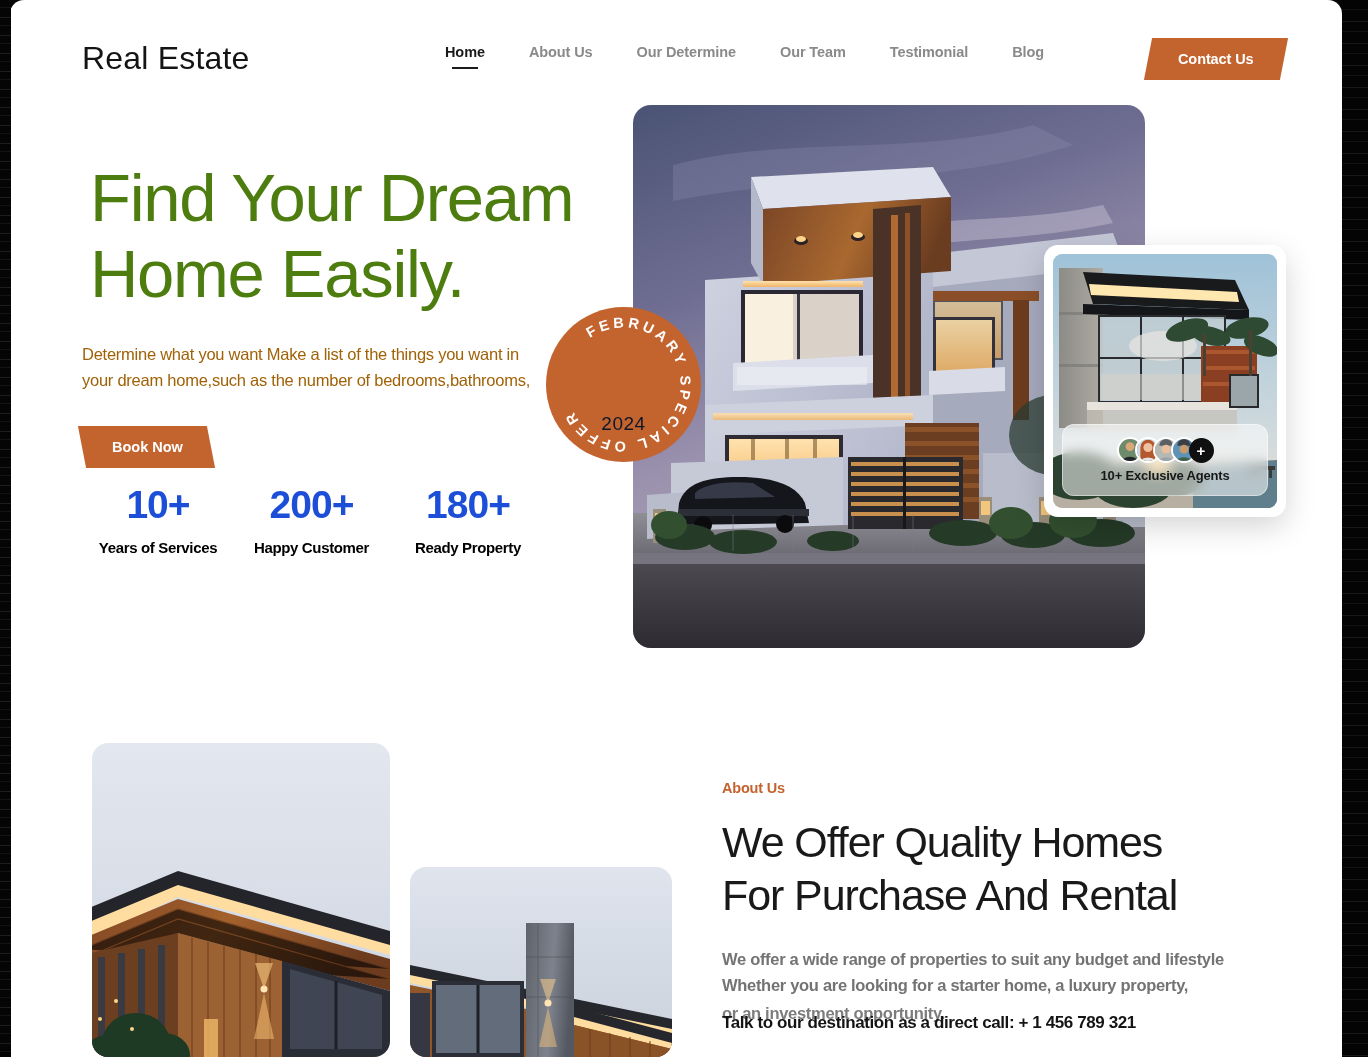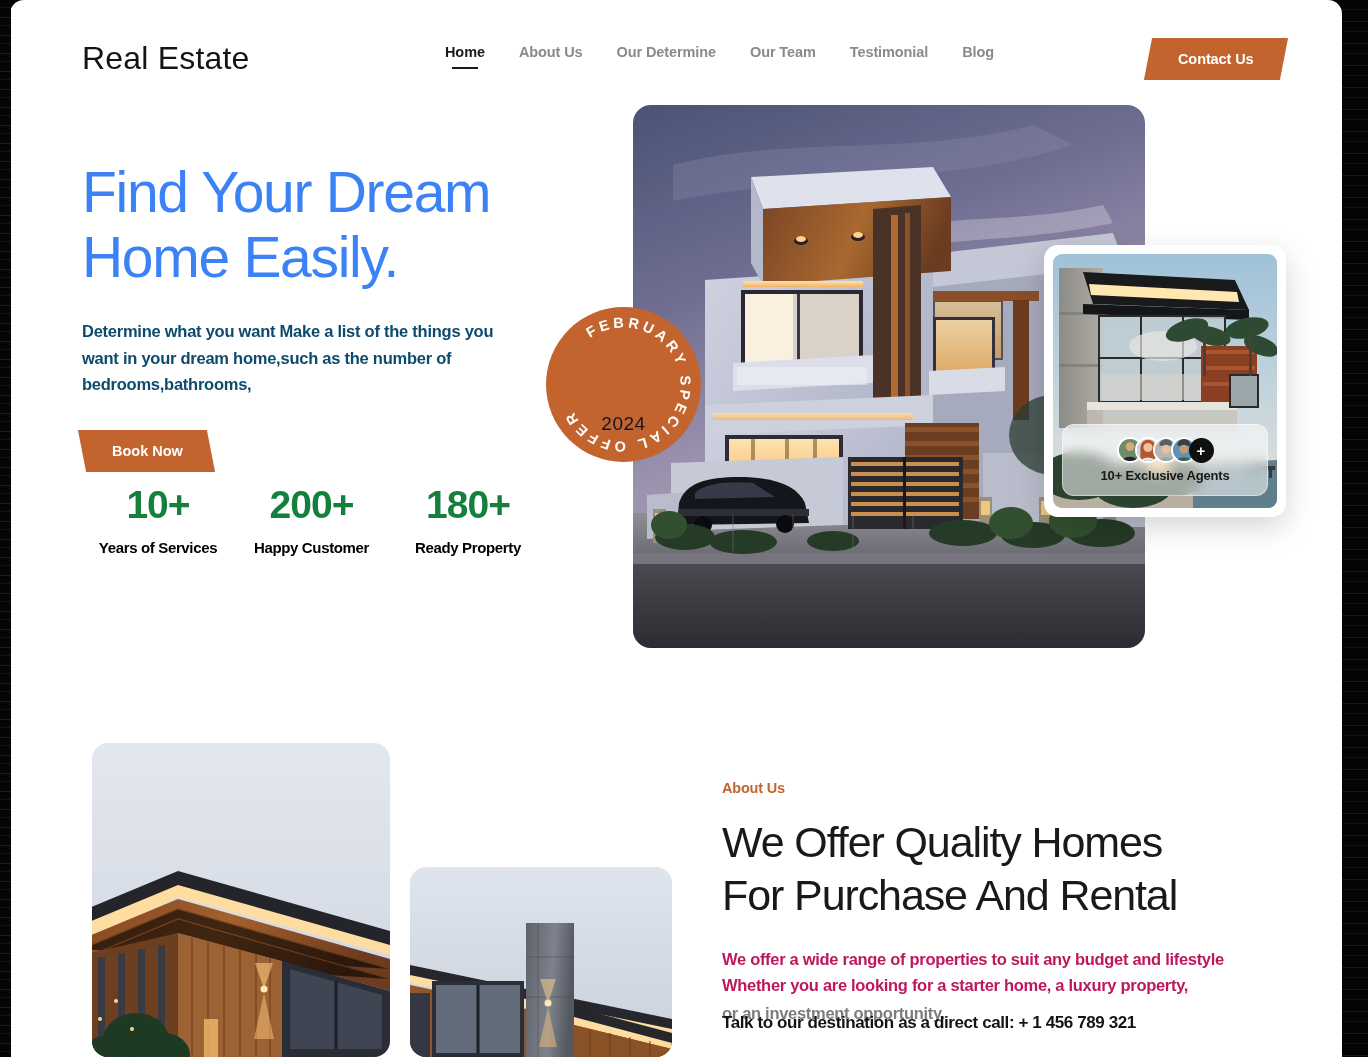--- a/index.html
+++ b/index.html
@@ -76,21 +76,21 @@
     color: #141414;
     font-family: "Liberation Sans", sans-serif;
   }
 
   .nav {
     position: absolute;
     left: 418px;
     top: 44px;
     display: flex;
     align-items: center;
-    gap: 0;
+    gap: 10px;
   }
   .nav-item {
     font-size: 14.5px;
     font-weight: bold;
     color: #8a8a8a;
     padding: 0 17px;
     cursor: pointer;
     white-space: nowrap;
     letter-spacing: -0.1px;
   }
@@ -126,33 +126,34 @@
   .contact-btn span { display: inline-block; transform: skewX(11deg); }
 
   
   .hero-left {
     position: absolute;
     left: 72px;
     top: 160px;
     width: 520px;
   }
   .hero-title {
-    font-size: 57px;
+    font-size: 67px;
     line-height: 1.14;
     font-weight: 400;
-    color: #3b82f6;
+    color: #4d7c0f;
     letter-spacing: -1.3px;
     font-family: "Liberation Sans", sans-serif;
+    margin-left: 8px;
   }
   .hero-sub {
     margin-top: 28px;
     font-size: 16.5px;
     line-height: 1.62;
-    font-weight: bold;
-    color: #0c4a6e;
+    font-weight: normal;
+    color: #a16207;
     width: 450px;
     letter-spacing: -0.25px;
   }
   .book-btn {
     margin-top: 32px;
     display: inline-block;
     background: #c3642f;
     color: #fff;
     font-size: 14.5px;
     font-weight: bold;
@@ -169,21 +170,21 @@
     top: 485px;
     display: flex;
   }
   .stat { text-align: center; }
   .stat:nth-child(1) { width: 152px; }
   .stat:nth-child(2) { width: 155px; }
   .stat:nth-child(3) { width: 158px; }
   .stat-num {
     font-size: 39px;
     font-weight: bold;
-    color: #15803d;
+    color: #1d4ed8;
     letter-spacing: -1px;
     line-height: 1;
   }
   .stat-label {
     margin-top: 15px;
     font-size: 15px;
     font-weight: bold;
     color: #000000;
     letter-spacing: -0.35px;
     white-space: nowrap;
@@ -332,21 +333,21 @@
     line-height: 1.23;
     font-weight: 400;
     color: #191919;
     letter-spacing: -1.1px;
   }
   .about-text {
     margin-top: 24px;
     font-size: 16.5px;
     line-height: 1.62;
     font-weight: bold;
-    color: #be185d;
+    color: #737373;
     width: 540px;
     letter-spacing: -0.3px;
   }
   .about-text-2 {
     margin-top: 1px;
     font-size: 16.5px;
     line-height: 1.62;
     font-weight: bold;
     color: #7d7d7d;
     letter-spacing: -0.3px;

